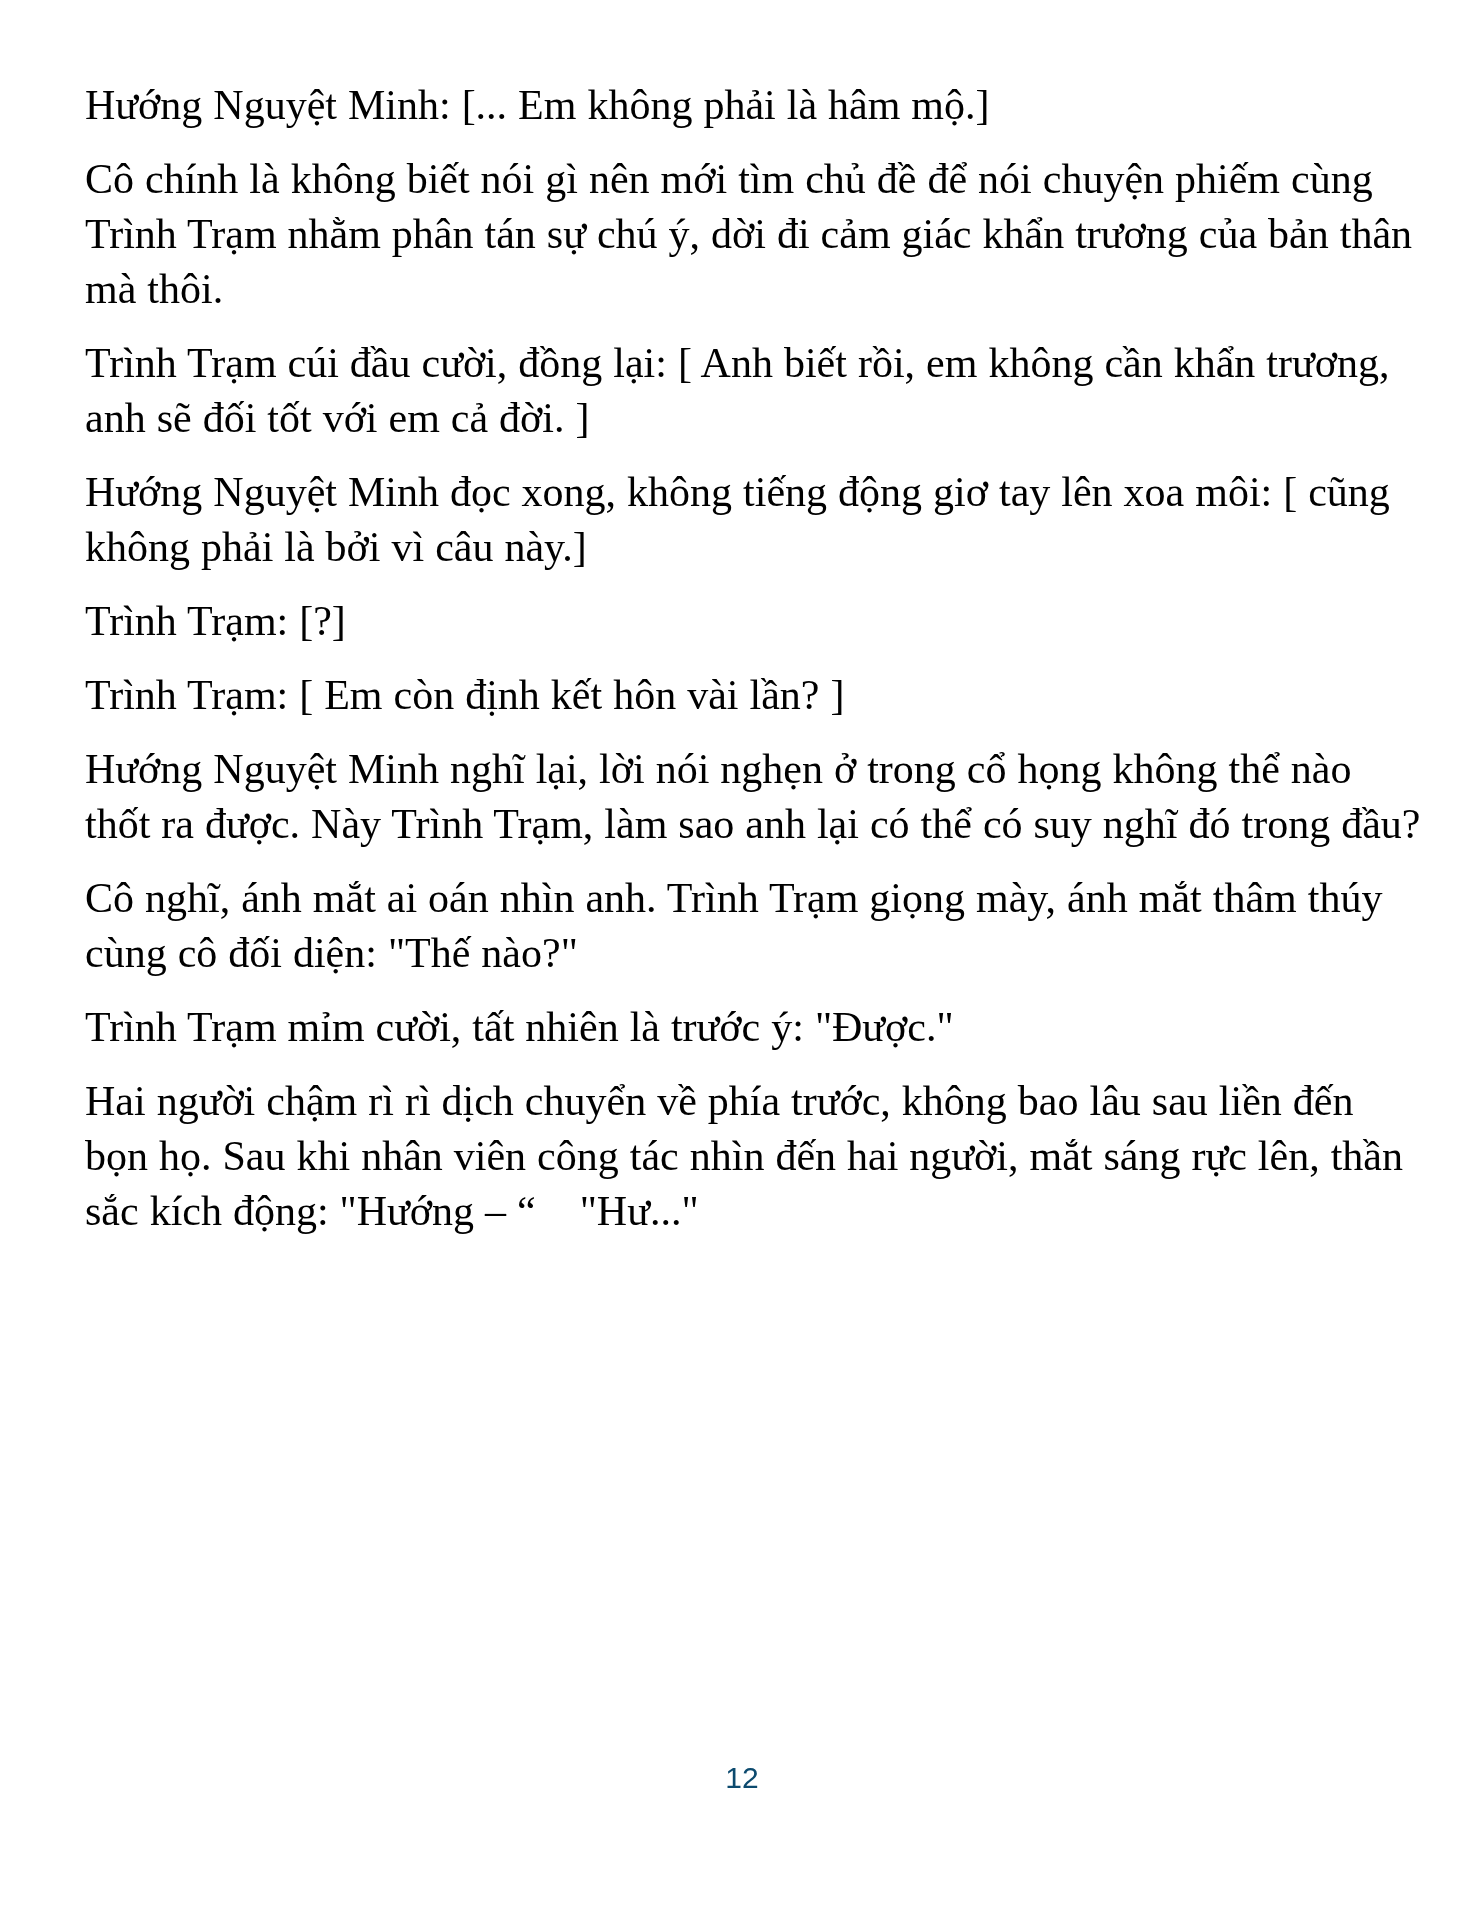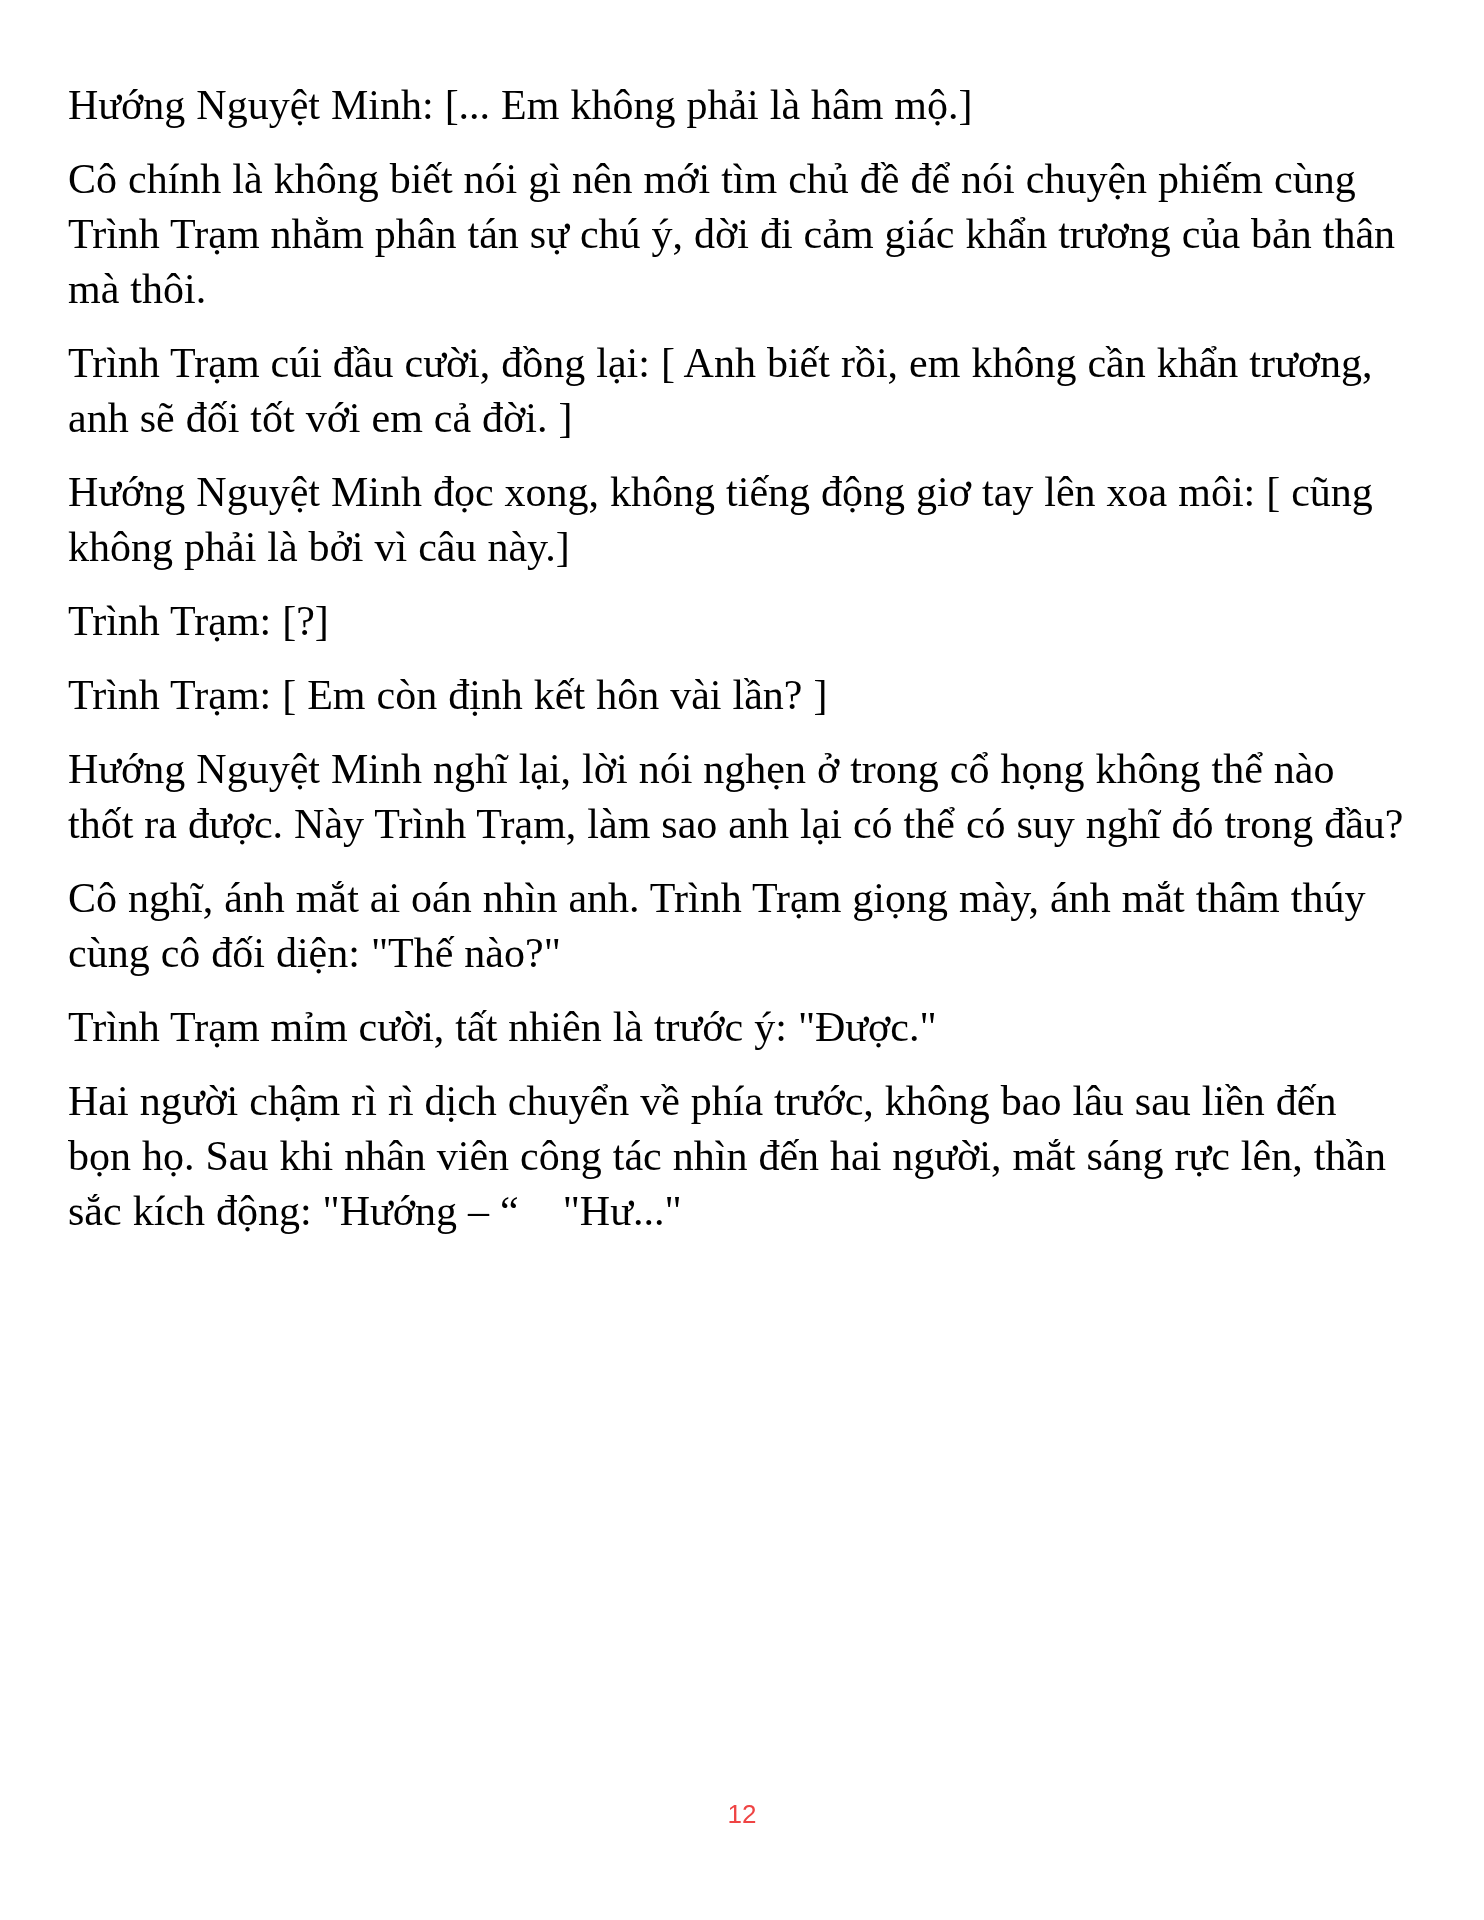--- a/index.html
+++ b/index.html
@@ -16,41 +16,41 @@
     font-family: "Liberation Serif", serif;
   }
   .page {
     position: relative;
     width: 1484px;
     height: 1920px;
     background: #ffffff;
   }
   .content {
     position: absolute;
-    left: 68px;
+    left: 85px;
     top: 78px;
     width: 1340px;
   }
   .para {
     margin: 0 0 19px 0;
     font-size: 42px;
     line-height: 55px;
     text-align: left;
     word-spacing: 0.5px;
   }
   .page-number {
     position: absolute;
-    top: 1796px;
+    top: 1760px;
     left: 0;
     width: 100%;
     text-align: center;
     font-family: "Liberation Sans", sans-serif;
-    font-size: 26px;
+    font-size: 30px;
     line-height: 36px;
-    color: #ef4444;
+    color: #0c4a6e;
   }
 </style>
 </head>
 <body>
 
 <div class="page">
   <div class="content">
     <p class="para">Hướng Nguyệt Minh: [... Em không phải là hâm mộ.]</p>
     <p class="para">Cô chính là không biết nói gì nên mới tìm chủ đề để nói chuyện phiếm cùng Trình Trạm nhằm phân tán sự chú ý, dời đi cảm giác khẩn trương của bản thân mà thôi.</p>
     <p class="para">Trình Trạm cúi đầu cười, đồng lại: [ Anh biết rồi, em không cần khẩn trương, anh sẽ đối tốt với em cả đời. ]</p>

